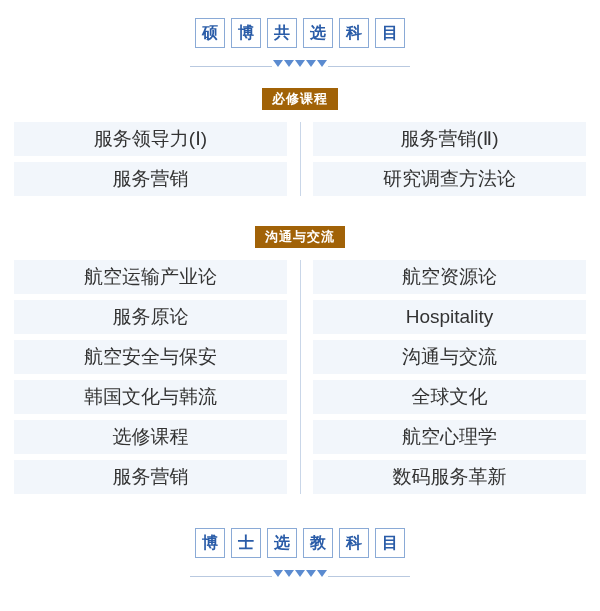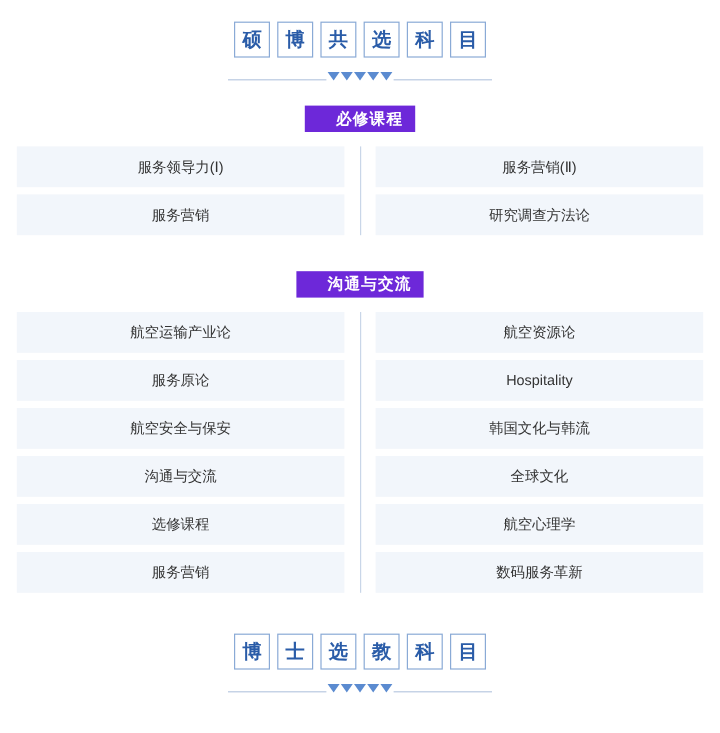--- a/index.html
+++ b/index.html
@@ -74,25 +74,25 @@
     border-top: 7px solid #5b8bd0;
   }
 
   
   .section-label-wrap {
     display: flex;
     justify-content: center;
     margin-top: 14px;
   }
   .section-label {
-    background: #6d28d9;
+    background: #a16207;
     color: #ffffff;
     font-size: 13px;
     font-weight: bold;
-    padding: 4px 10px 5px 26px;
+    padding: 4px 10px 5px 10px;
     letter-spacing: 1px;
     line-height: 1;
   }
 
   
   .course-block {
     margin-top: 12px;
     position: relative;
     padding: 0 14px;
   }
@@ -109,21 +109,21 @@
     grid-template-columns: 1fr 1fr;
     column-gap: 26px;
     row-gap: 6px;
   }
   .course-cell {
     background: #f2f6fb;
     height: 34px;
     display: flex;
     align-items: center;
     justify-content: center;
-    font-size: 12px;
+    font-size: 19px;
     color: #333333;
   }
 
   .spacer-lg { height: 16px; }
 </style>
 </head>
 <body>
 
 <div class="page">
 
@@ -169,22 +169,22 @@
   </div>
 
   <div class="course-block">
     <div class="center-rule"></div>
     <div class="course-grid">
       <div class="course-cell">航空运输产业论</div>
       <div class="course-cell">航空资源论</div>
       <div class="course-cell">服务原论</div>
       <div class="course-cell">Hospitality</div>
       <div class="course-cell">航空安全与保安</div>
+      <div class="course-cell">沟通与交流</div>
       <div class="course-cell">韩国文化与韩流</div>
-      <div class="course-cell">沟通与交流</div>
       <div class="course-cell">全球文化</div>
       <div class="course-cell">选修课程</div>
       <div class="course-cell">航空心理学</div>
       <div class="course-cell">服务营销</div>
       <div class="course-cell">数码服务革新</div>
     </div>
   </div>
 
   <div class="title-row" style="padding-top:34px;">
     <div class="title-char">博</div>

